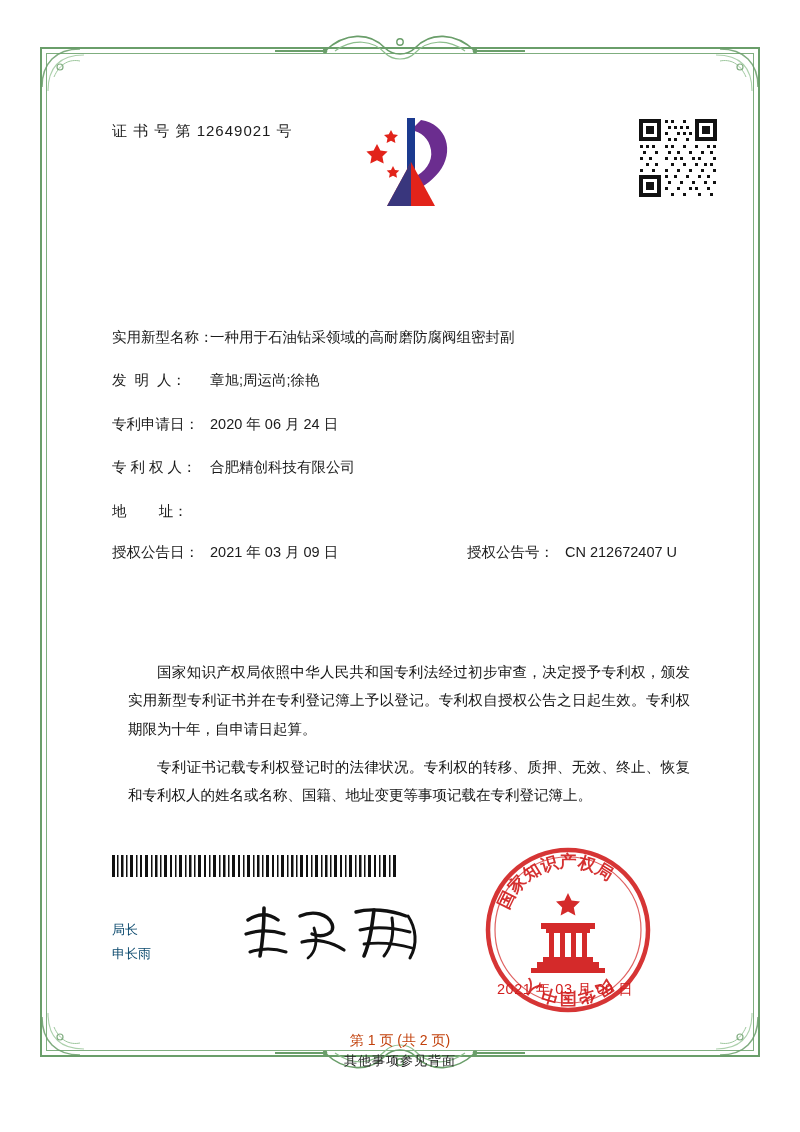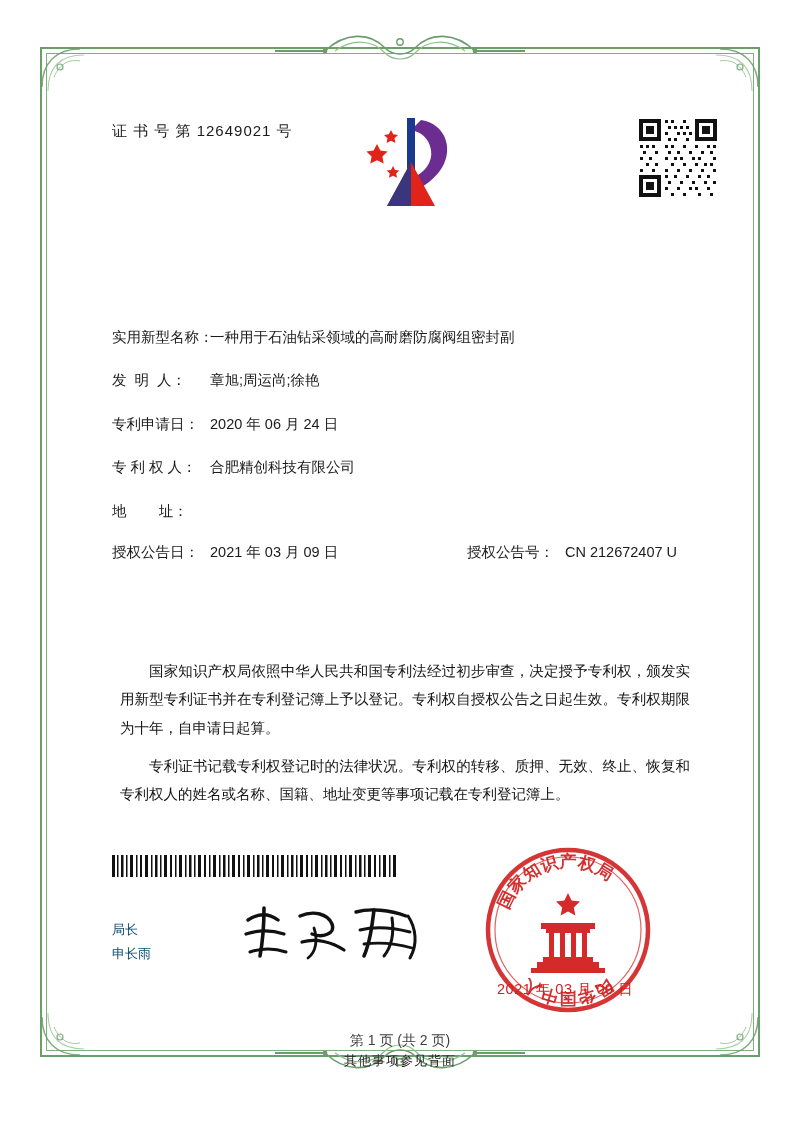--- a/index.html
+++ b/index.html
@@ -144,22 +144,21 @@
     left: 112px;
     top: 658px;
     width: 578px;
     font-size: 14.5px;
     line-height: 1.95;
     color: #141414;
     text-align: justify;
   }
   .para {
     text-indent: 29px;
-    margin: 0 0 10px 8px;
-    font-family: Liberation Mono, monospace;
+    margin: 0 0 10px 16px;
   }
 
   
   .barcode {
     position: absolute;
     left: 112px;
     top: 855px;
     width: 290px;
     height: 22px;
   }
@@ -199,21 +198,21 @@
   }
 
   
   .page-num {
     position: absolute;
     left: 0;
     top: 1032px;
     width: 800px;
     text-align: center;
     font-size: 14px;
-    color: #404040;
+    color: #c2410c;
   }
   .footnote {
     position: absolute;
     left: 0;
     top: 1052px;
     width: 800px;
     text-align: center;
     font-size: 13px;
     color: #222;
     letter-spacing: 1px;

